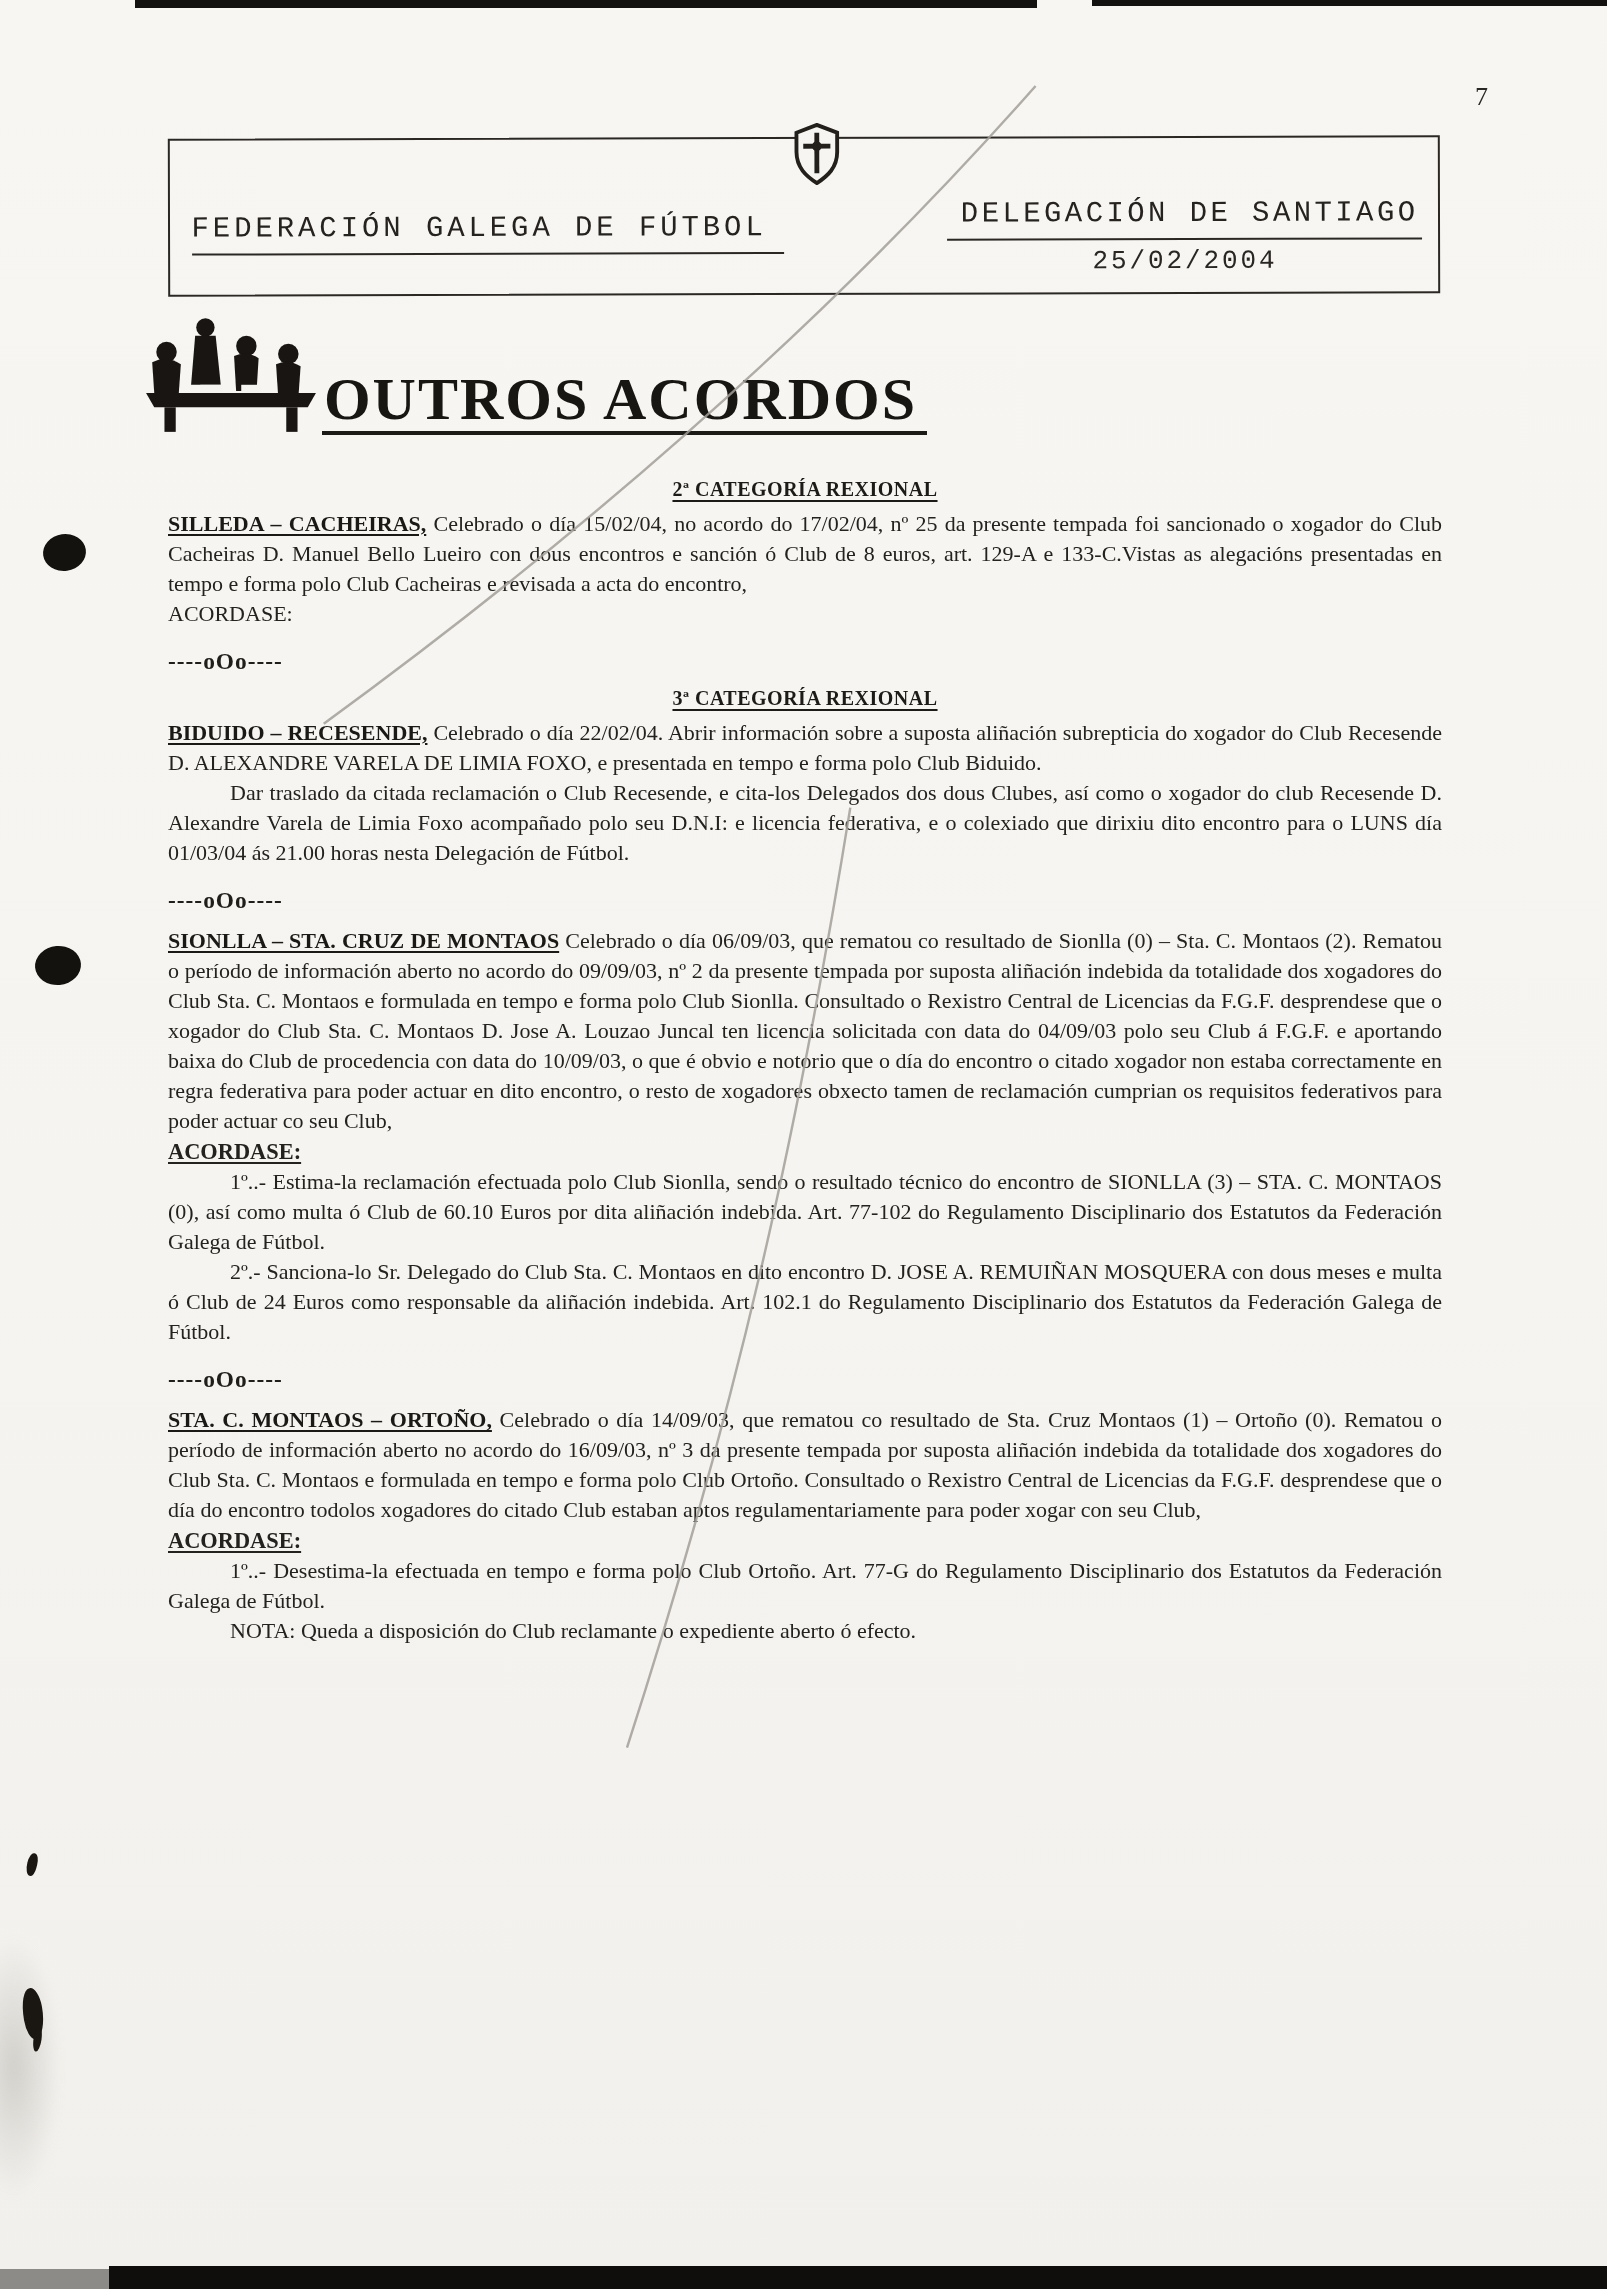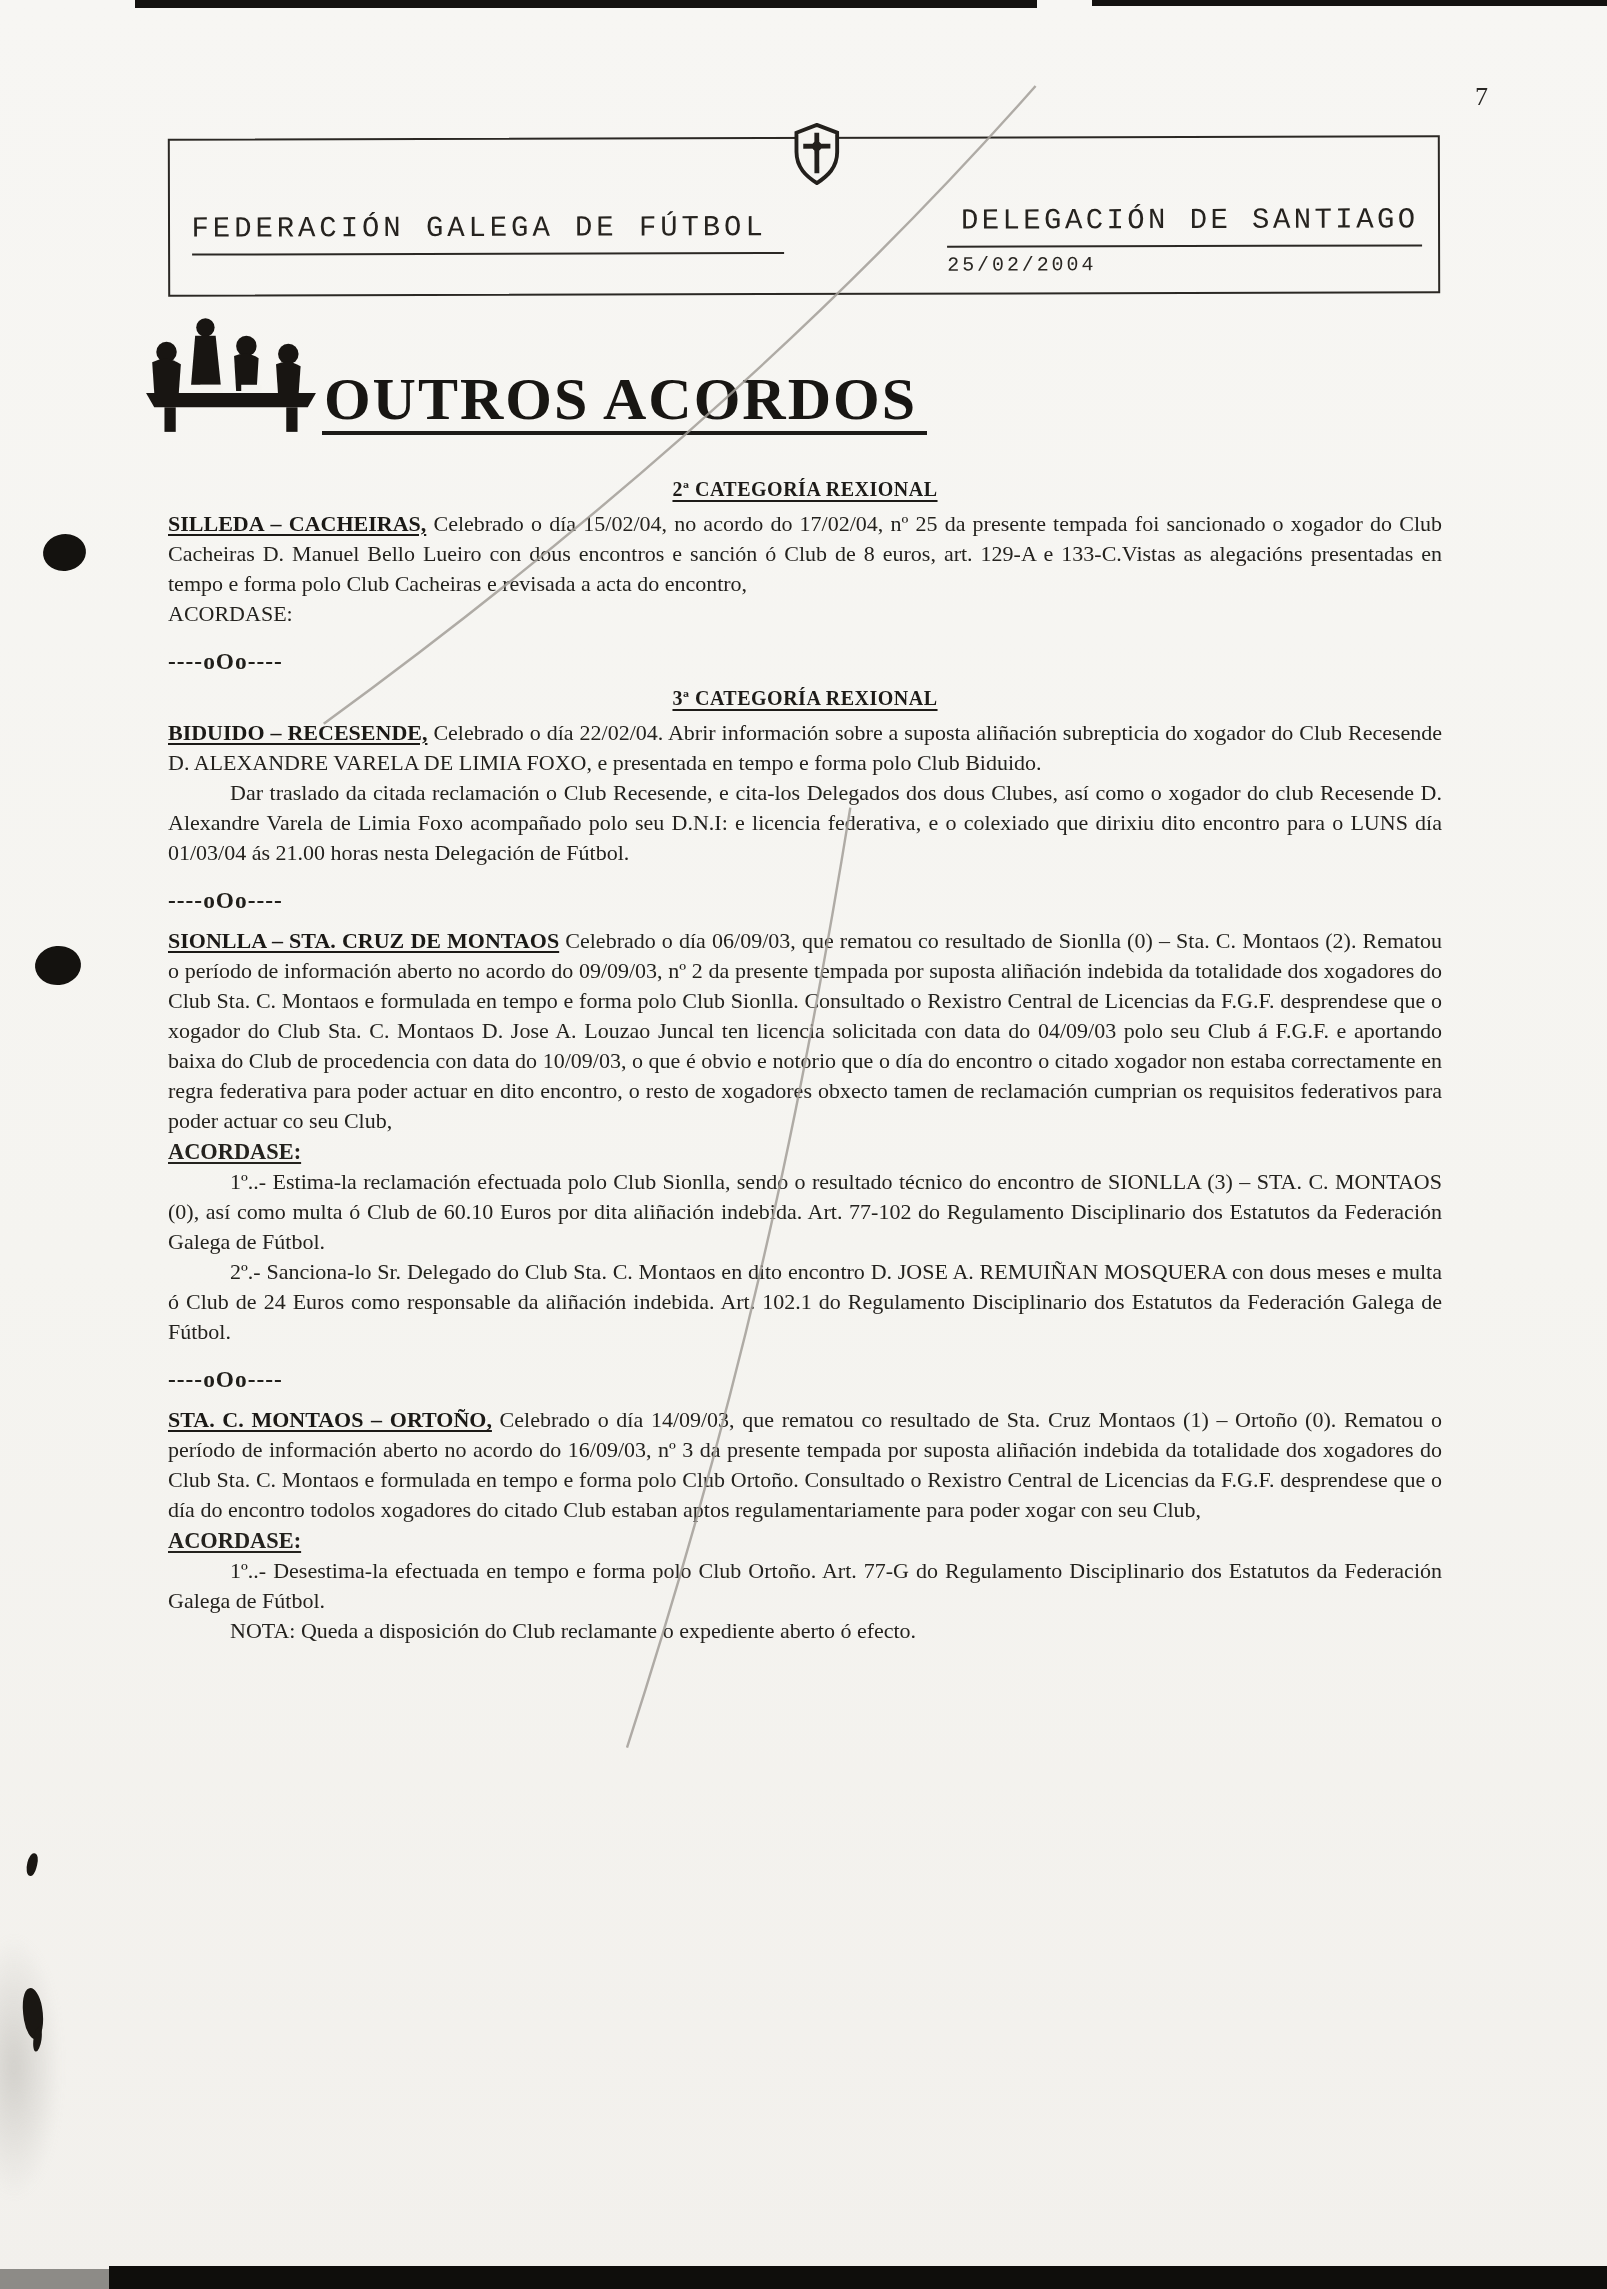--- a/index.html
+++ b/index.html
@@ -26,26 +26,26 @@
     position:absolute;left:168px;top:137px;width:1268px;height:154px;
     border:2.9px solid #2b2824;transform:rotate(-0.15deg);
     background:transparent;
   }
   .lh-left{position:absolute;left:21.5px;bottom:49px;}
   .lh-org{
     font-family:"Liberation Mono", monospace;font-size:29px;letter-spacing:3.9px;
     border-bottom:2.9px solid #2b2824;padding:0 17.6px 7.8px 0;white-space:nowrap;color:#26231f;
   }
   .lh-shield{position:absolute;left:51%;top:-15.6px;transform:translateX(-50%);width:47px;height:62px;}
-  .lh-right{position:absolute;right:15.6px;bottom:15.6px;display:flex;flex-direction:column;align-items:flex-start;}
+  .lh-right{position:absolute;right:15.6px;bottom:15.6px;display:flex;flex-direction:column;align-items:center;}
   .lh-deleg{
     font-family:"Liberation Mono", monospace;font-size:29px;letter-spacing:3.4px;
     border-bottom:2.9px solid #2b2824;padding:0 3.9px 7.8px 13.7px;white-space:nowrap;color:#26231f;
   }
-  .lh-date{font-family:"Liberation Mono", monospace;font-size:20px;letter-spacing:2.9px;margin-top:6.8px;color:#2a2723;}
+  .lh-date{font-family:"Liberation Mono", monospace;font-size:26px;letter-spacing:2.9px;margin-top:6.8px;color:#2a2723;}
   
   .title-row{position:absolute;left:144px;top:310px;display:flex;align-items:flex-end;}
   .clipart{width:174px;height:125px;margin-right:3.9px;flex:0 0 auto;}
   .doc-title{
     margin:0;font-family:"Liberation Serif", serif;font-weight:bold;font-size:60px;
     letter-spacing:2px;color:#181613;border-bottom:4.9px solid #1d1b18;padding:0 9.8px 0 2px;line-height:1.05;
   }
   
   .content{position:absolute;left:168px;top:474px;width:1274px;}
   .section-heading{

